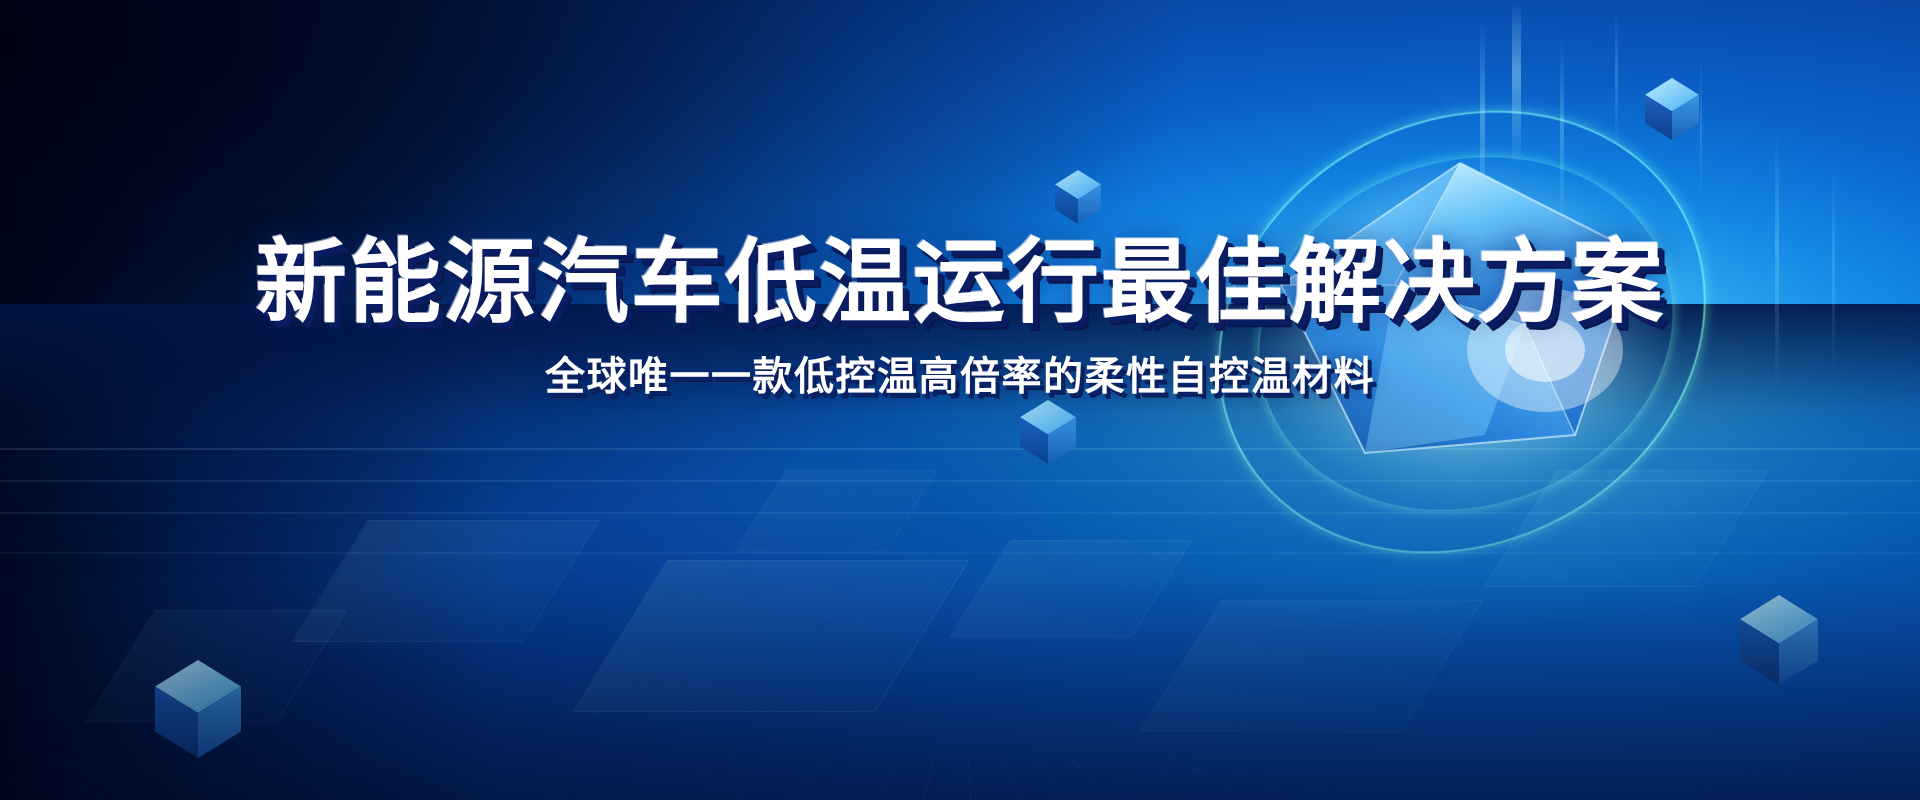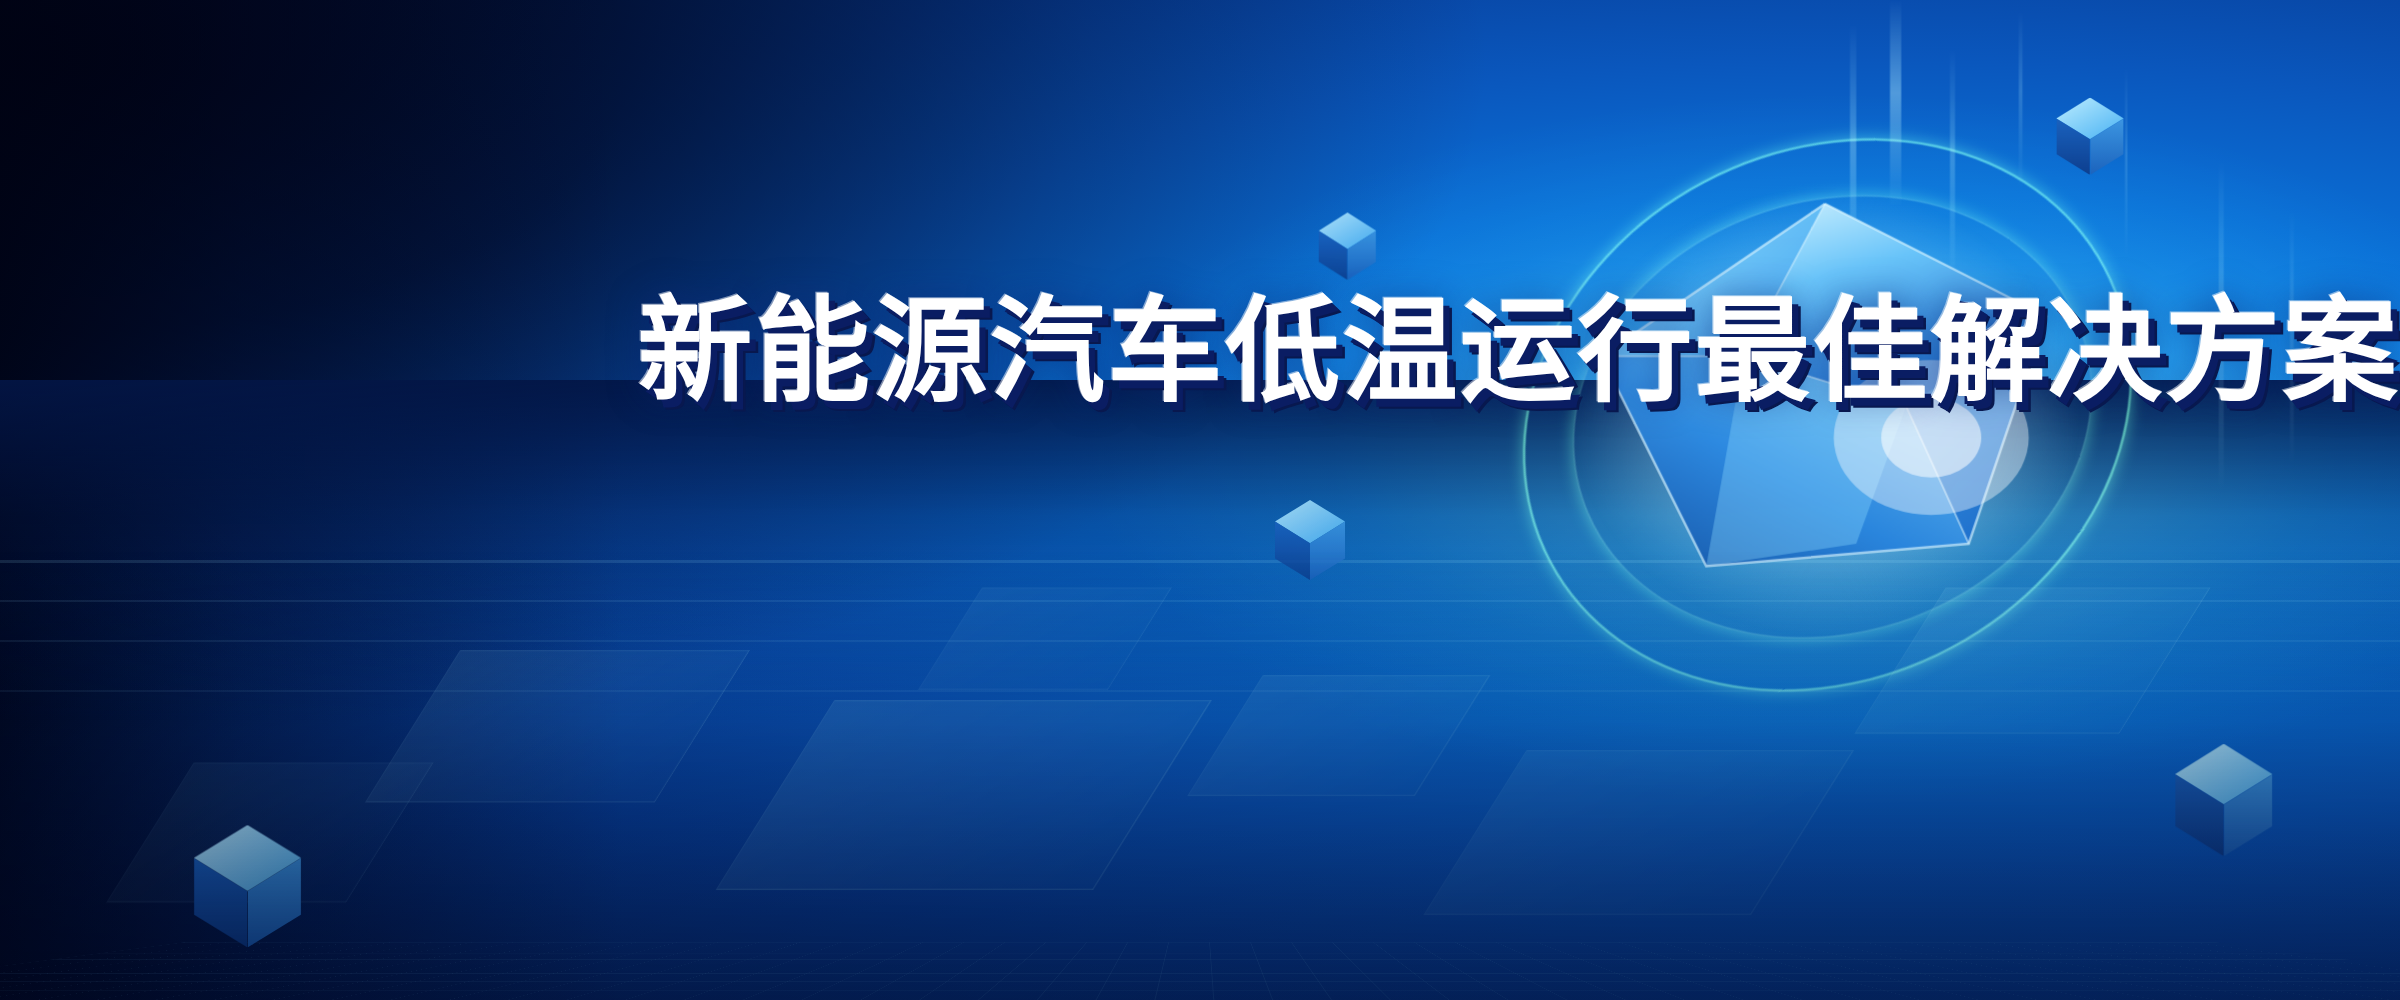--- a/index.html
+++ b/index.html
@@ -152,21 +152,21 @@
     width: 430px;
     height: 380px;
   }
 
   
   .text-block {
     position: absolute;
     left: 0;
     right: 0;
     top: 236px;
-    text-align: right;
+    text-align: center;
     z-index: 40;
   }
   .headline {
     margin: 0;
     font-size: 92px;
     line-height: 1.0;
     font-weight: 700;
     color: #ffffff;
     letter-spacing: 2px;
     white-space: nowrap;
@@ -288,15 +288,16 @@
   <div class="cube" style="left:1740px; top:595px; width:78px;  height:90px;">
     <div class="f top"></div>
       <div class="f left"></div>
       <div class="f right"></div>
   </div>
 
   <div class="layer bg-bottom-dark"></div>
 
   <div class="text-block">
     <h1 class="headline">新能源汽车低温运行最佳解决方案</h1>
+    <p class="subline">全球唯一一款低控温高倍率的柔性自控温材料</p>
   </div>
 
 </div>
 
 </body></html>

